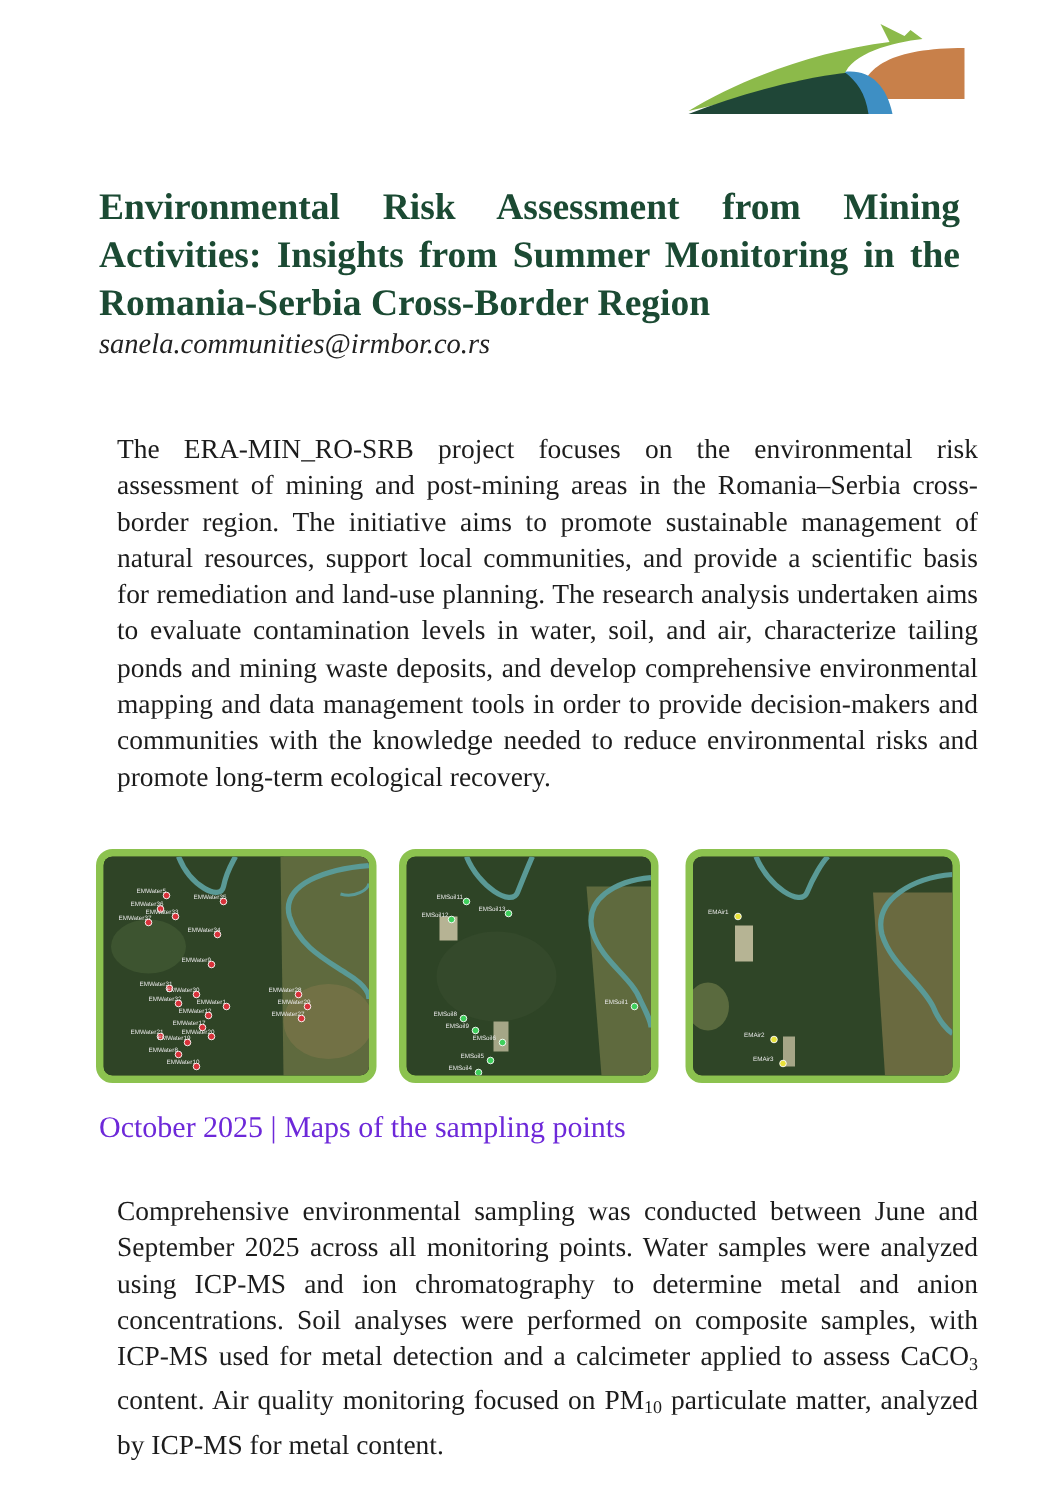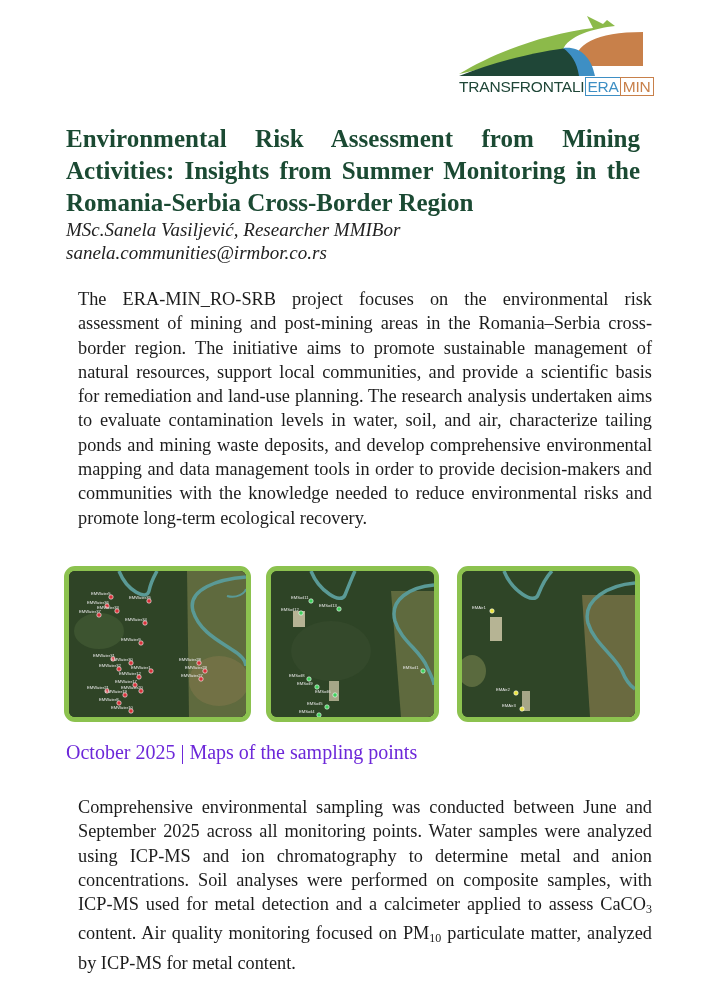--- a/index.html
+++ b/index.html
@@ -26,29 +26,25 @@
 </head>
 <body>
 
 <div class="logo">
   <svg width="190" height="66" viewBox="0 0 190 66" style="position:absolute;left:0;top:0;">
     <path d="M118 52 C120 30, 140 18, 188 18 L188 52 Z" fill="#c8804a"></path>
     <path d="M4 60 C40 38, 90 20, 138 14 L132 2 L148 10 L152 6 L160 12 C140 14, 112 22, 108 36 L4 60 Z" fill="#8cba4a"></path>
     <path d="M4 62 C44 46, 90 36, 114 34 C124 40, 128 50, 128 62 Z" fill="#1f4637"></path>
     <path d="M108 34 C124 32, 136 42, 140 62 L124 62 C122 48, 116 40, 108 34 Z" fill="#3e8fc4"></path>
   </svg>
-  <div class="logo-text">
-    <span class="t1">TRANSFRONTALI</span><span class="t2">ERA</span><span class="t3">MIN</span>
-  </div>
 </div>
 
 <h1 class="title">Environmental Risk Assessment from Mining Activities: Insights from Summer Monitoring in the Romania-Serbia Cross-Border Region</h1>
 
 <div class="author">
-  <div>MSc.Sanela Vasiljević, Researcher MMIBor</div>
   <div>sanela.communities@irmbor.co.rs</div>
 </div>
 
 <p class="para p1">The ERA-MIN_RO-SRB project focuses on the environmental risk assessment of mining and post-mining areas in the Romania–Serbia cross-border region. The initiative aims to promote sustainable management of natural resources, support local communities, and provide a scientific basis for remediation and land-use planning. The research analysis undertaken aims to evaluate contamination levels in water, soil, and air, characterize tailing ponds and mining waste deposits, and develop comprehensive environmental mapping and data management tools in order to provide decision-makers and communities with the knowledge needed to reduce environmental risks and promote long-term ecological recovery.</p>
 
 <div class="maps">
   <div class="map m1">
     <svg viewBox="0 0 177 146" preserveAspectRatio="none">
       <rect width="177" height="146" fill="#34462a"></rect>
       <rect x="0" y="0" width="120" height="146" fill="#2f4426" opacity="0.9"></rect>

